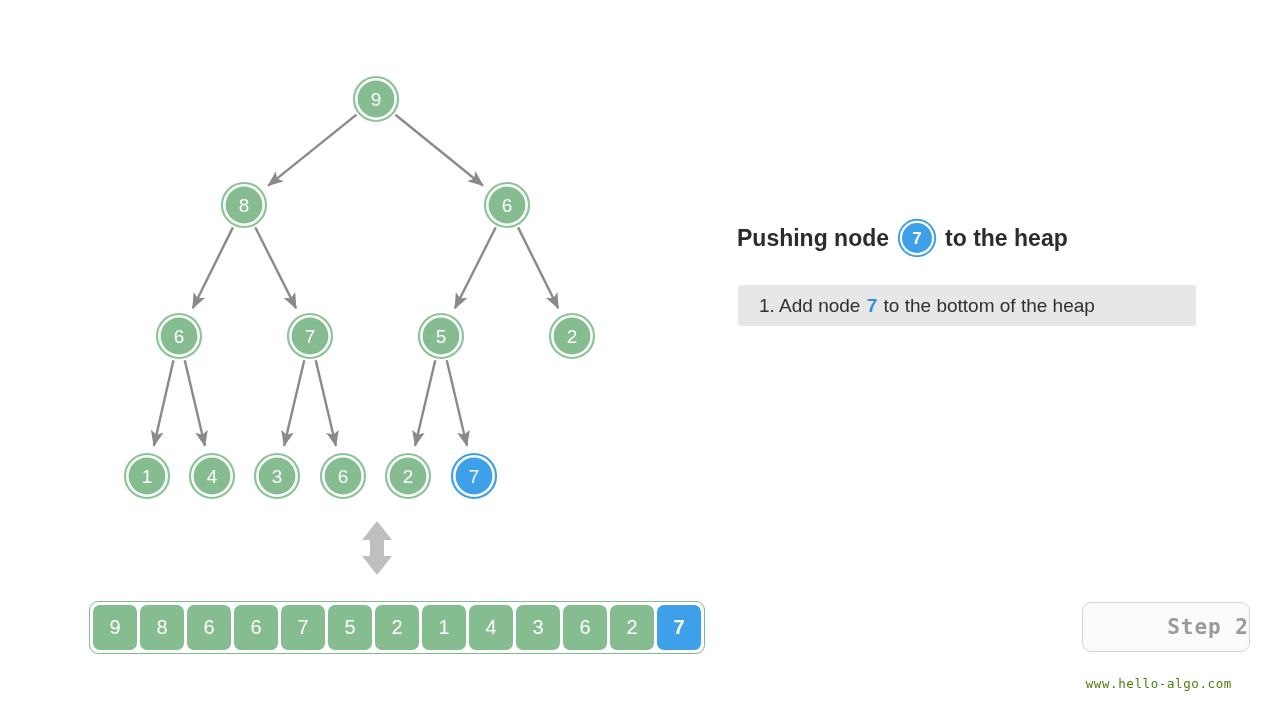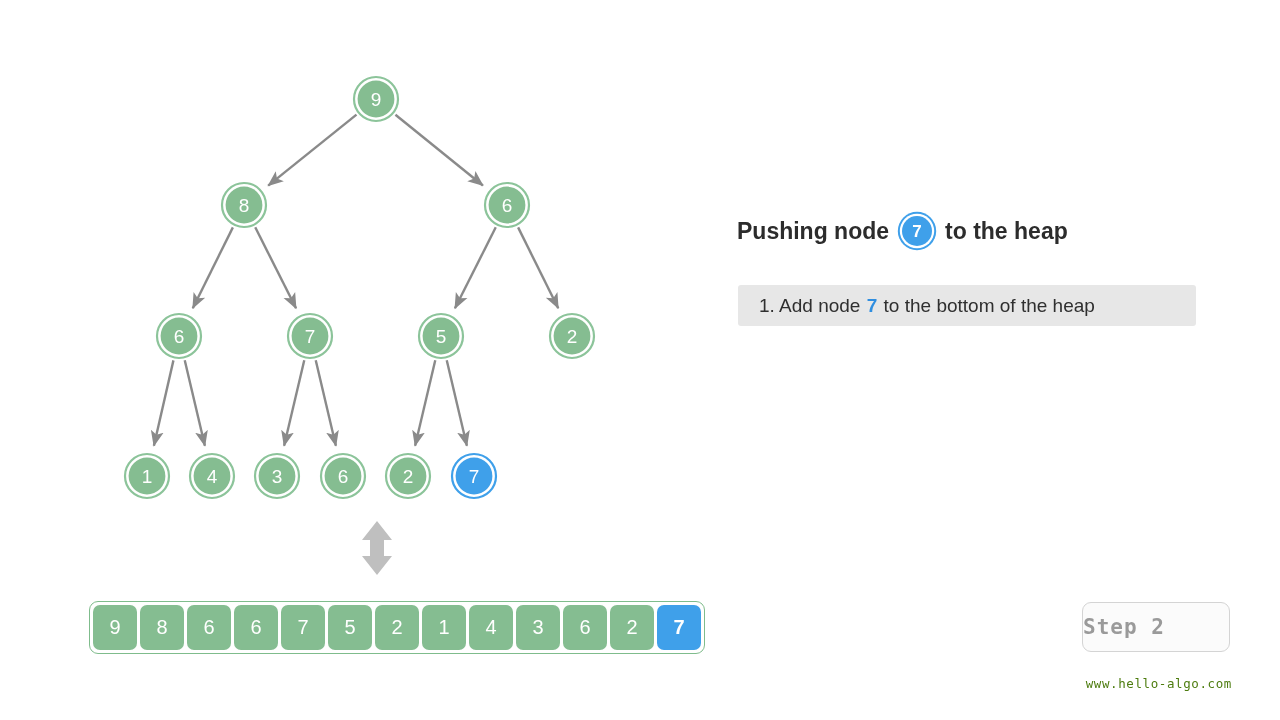--- a/index.html
+++ b/index.html
@@ -77,21 +77,21 @@
     font-family: "Liberation Sans", sans-serif;
     user-select: none;
   }
   .cell.green { background: #85bd91; }
   .cell.blue  { background: #3fa0ea; font-weight: bold; }
 
   
   #panel {
     position: absolute;
     left: 737px;
-    top: 208px;
+    top: 215px;
     width: 470px;
     text-align: center;
   }
   #headline {
     font-size: 23px;
     font-weight: bold;
     color: #2c2c2c;
     display: flex;
     align-items: center;
     gap: 0px;
@@ -137,29 +137,29 @@
     color: #2f8ee0;
     font-weight: bold;
     padding: 0 1px;
   }
 
   
   #step-counter {
     position: absolute;
     left: 1082px;
     top: 602px;
-    width: 148px;
+    width: 168px;
     height: 50px;
     box-sizing: border-box;
     border: 1.2px solid #d4d4d4;
     border-radius: 9px;
     background: #fbfbfb;
     display: flex;
     align-items: center;
-    justify-content: flex-start;
+    justify-content: flex-end;
     font-family: "DejaVu Sans Mono", monospace;
     font-size: 21px;
     font-weight: bold;
     color: #9a9a9a;
     letter-spacing: 1px;
   }
   #watermark {
     position: absolute;
     left: 1072px;
     top: 676px;

